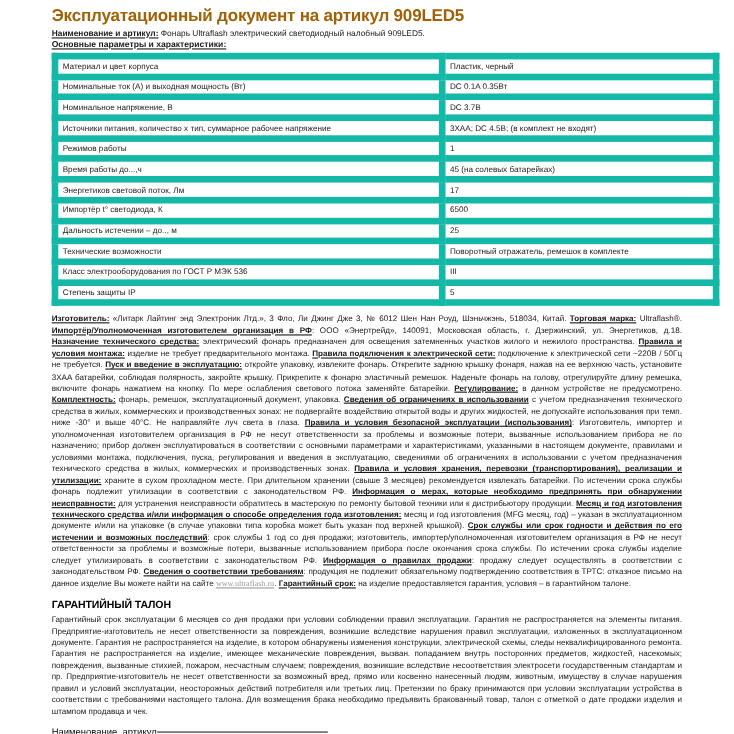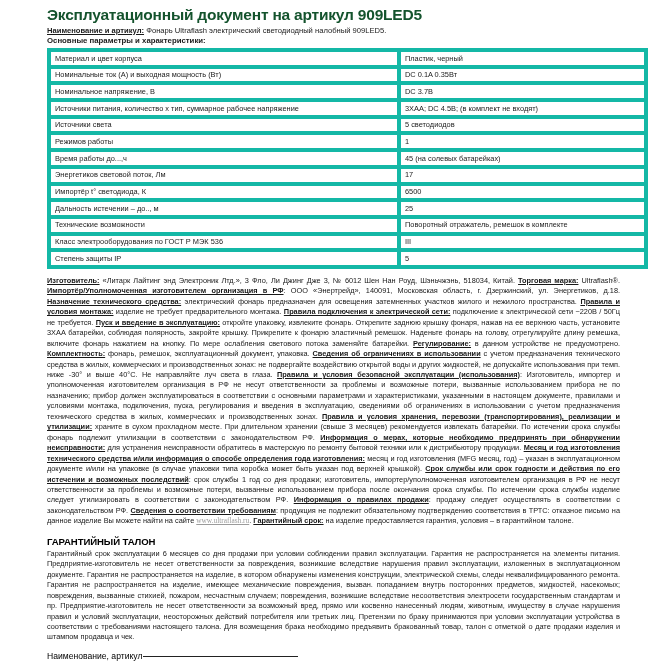--- a/index.html
+++ b/index.html
@@ -26,52 +26,53 @@
     width: 573px;
   }
 
   
   .doc-title {
     font-size: 15.5px;
     font-weight: bold;
     letter-spacing: -0.2px;
     margin: 7px 0 2px 0;
     line-height: 1.08;
-    color: #14532d;
+    color: #a16207;
   }
 
   
   .hdr-line {
     font-size: 7.6px;
     line-height: 1.35;
     margin: 0;
     white-space: nowrap;
   }
   .hdr-line .lbl {
     font-weight: bold;
     text-decoration: underline;
     margin-top: 37px;
   }
   .hdr-line .val { font-weight: normal; }
   .hdr-sub {
     font-size: 7.8px;
     font-weight: bold;
+    text-decoration: underline;
     line-height: 1.35;
     margin: 0 0 1.5px 0;
   }
 
   
   table.spec {
     border-collapse: collapse;
     width: 573px;
     table-layout: fixed;
     margin: 0 0 0 0;
   }
   table.spec td {
-    border: 4px solid #14b8a6;
+    border: 6px solid #14b8a6;
     font-size: 7.4px;
     line-height: 1;
     padding: 2.3px 4px 2.4px 4px;
     height: 8px;
     white-space: nowrap;
     overflow: hidden;
     color: #1a1a1a;
   }
   table.spec td.k { width: 338px; }
   table.spec td.v { width: 235px; }
@@ -151,24 +152,20 @@
           <td class="k">Номинальные ток (А) и выходная мощность (Вт)</td>
           <td class="v">DC 0.1A  0.35Вт</td>
         </tr>
         <tr>
           <td class="k">Номинальное напряжение, В</td>
           <td class="v">DC 3.7B</td>
         </tr>
         <tr>
           <td class="k">Источники питания, количество х тип, суммарное рабочее напряжение</td>
           <td class="v">3XAA; DC 4.5B; (в комплект не входят)</td>
-        </tr>
-        <tr>
-          <td class="k">Источники света</td>
-          <td class="v">5 светодиодов</td>
         </tr>
         <tr>
           <td class="k">Режимов работы</td>
           <td class="v">1</td>
         </tr>
         <tr>
           <td class="k">Время работы до...,ч</td>
           <td class="v">45 (на солевых батарейках)</td>
         </tr>
         <tr>

